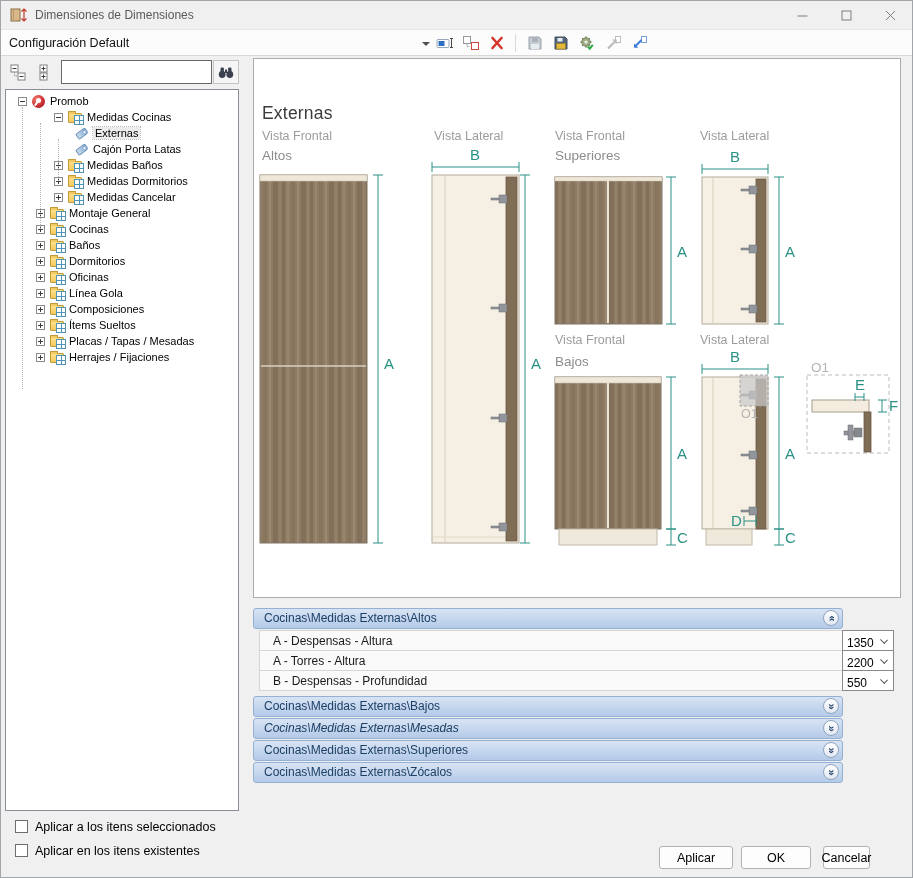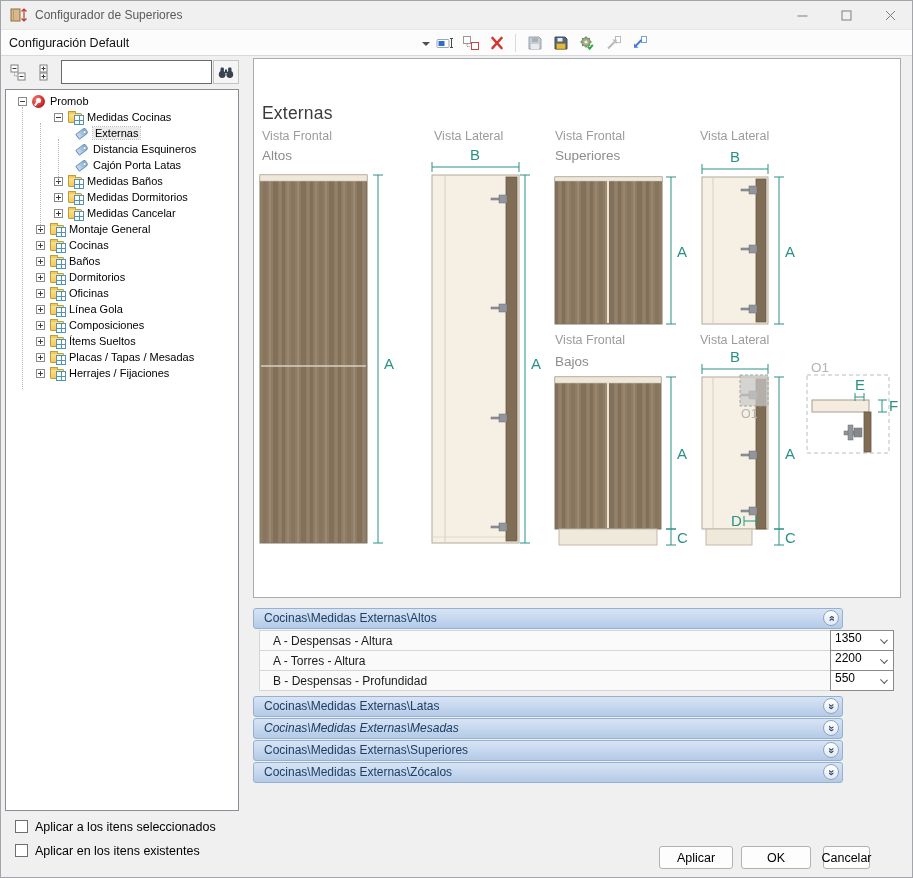--- a/index.html
+++ b/index.html
@@ -82,22 +82,22 @@
               background:linear-gradient(#ffffff,#e2e8f1); border:1px solid #8fa4c0;
               display:flex; align-items:center; justify-content:center; }
   .chev { font-size:11px; font-weight:bold; color:#2b4a70; line-height:1; display:block; }
   .chev.up   { transform:rotate(-90deg); }
   .chev.down { transform:rotate(90deg); }
   .param-rows { position:absolute; left:258px; top:629px; width:635px; }
   .param-row { display:flex; align-items:center; height:21px; background:#fafafa;
                border:1px solid #d6d6d6; margin-top:-1px; }
   .param-row:first-child { margin-top:0; }
   .param-label { flex:1; font-size:12px; color:#1a1a1a; padding-left:13px; }
-  .combo { width:64px; height:21px; margin:-1px -1px -1px 0; background:#fff; border:1px solid #8a8a8a;
-           display:flex; align-items:flex-start; position:relative; }
+  .combo { width:52px; height:21px; margin:-1px -1px -1px 0; background:#fff; border:1px solid #8a8a8a;
+           display:flex; align-items:flex-end; position:relative; }
   .combo-val { font-size:12px; padding-left:4px; color:#000; }
   .combo-arrow { position:absolute; right:6px; top:6px; width:6px; height:6px;
                  border-right:1px solid #555; border-bottom:1px solid #555;
                  transform:rotate(45deg) scale(1,.85); }
 
   
   .checkline { position:absolute; left:14px; display:flex; align-items:flex-start; gap:7px;
                font-size:12.5px; color:#000; }
   .cb { width:13px; height:13px; background:#fff; border:1px solid #6e6e6e; flex:none; }
   .dlg-btn { position:absolute; top:845px; height:23px; background:#fdfdfd; border:1px solid #b2b2b2;
@@ -109,21 +109,21 @@
 <div class="window">
 
   <div class="titlebar">
     <span class="titlebar-icon">
       <svg width="18" height="16">
           <rect x="1" y="2" width="9" height="12" fill="#d9b98c" stroke="#8b6f45"></rect>
           <line x1="3.5" y1="2" x2="3.5" y2="14" stroke="#b99a6b"></line>
           <path d="M14 3 v10 M11.5 4.5 L14 2 l2.5 2.5 M11.5 11.5 L14 14 l2.5-2.5" stroke="#c0392b" fill="none" stroke-width="1.2"></path>
         </svg>
     </span>
-    <span class="titlebar-text">Configurador de Superiores</span>
+    <span class="titlebar-text">Dimensiones de Dimensiones</span>
     <div class="winbtns">
       <div class="winbtn">
           <svg width="11" height="11">
             <path d="M0.5 6 H10.5" stroke="#7f7f7f"></path>
           </svg>
         </div>
       <div class="winbtn">
           <svg width="11" height="11">
             <rect x="1" y="1" width="9" height="9" fill="none" stroke="#7f7f7f"></rect>
           </svg>
@@ -241,24 +241,20 @@
         <span class="tl">Promob</span>
       </div>
     <div class="trow lv2">
         <span class="exp minus"></span>
         <span class="ic folder"></span>
         <span class="tl">Medidas Cocinas</span>
       </div>
     <div class="trow lv3">
         <span class="ic tag"></span>
         <span class="tl selected">Externas</span>
-      </div>
-    <div class="trow lv3">
-        <span class="ic tag"></span>
-        <span class="tl">Distancia Esquineros</span>
       </div>
     <div class="trow lv3">
         <span class="ic tag"></span>
         <span class="tl">Cajón Porta Latas</span>
       </div>
     <div class="trow lv2">
         <span class="exp plus"></span>
         <span class="ic folder"></span>
         <span class="tl">Medidas Baños</span>
       </div>
@@ -482,21 +478,21 @@
     <div class="param-row">
       <span class="param-label">B - Despensas - Profundidad</span>
       <div class="combo">
         <span class="combo-val">550</span>
         <span class="combo-arrow"></span>
       </div>
     </div>
   </div>
 
   <div class="sec-h" style="top:695px;">
-    <span>Cocinas\Medidas Externas\Latas</span>
+    <span>Cocinas\Medidas Externas\Bajos</span>
     <div class="chev-btn">
         <span class="chev down">»</span>
       </div>
   </div>
   <div class="sec-h" style="top:717px;font-style:italic;">
     <span>Cocinas\Medidas Externas\Mesadas</span>
     <div class="chev-btn">
         <span class="chev down">»</span>
       </div>
   </div>

